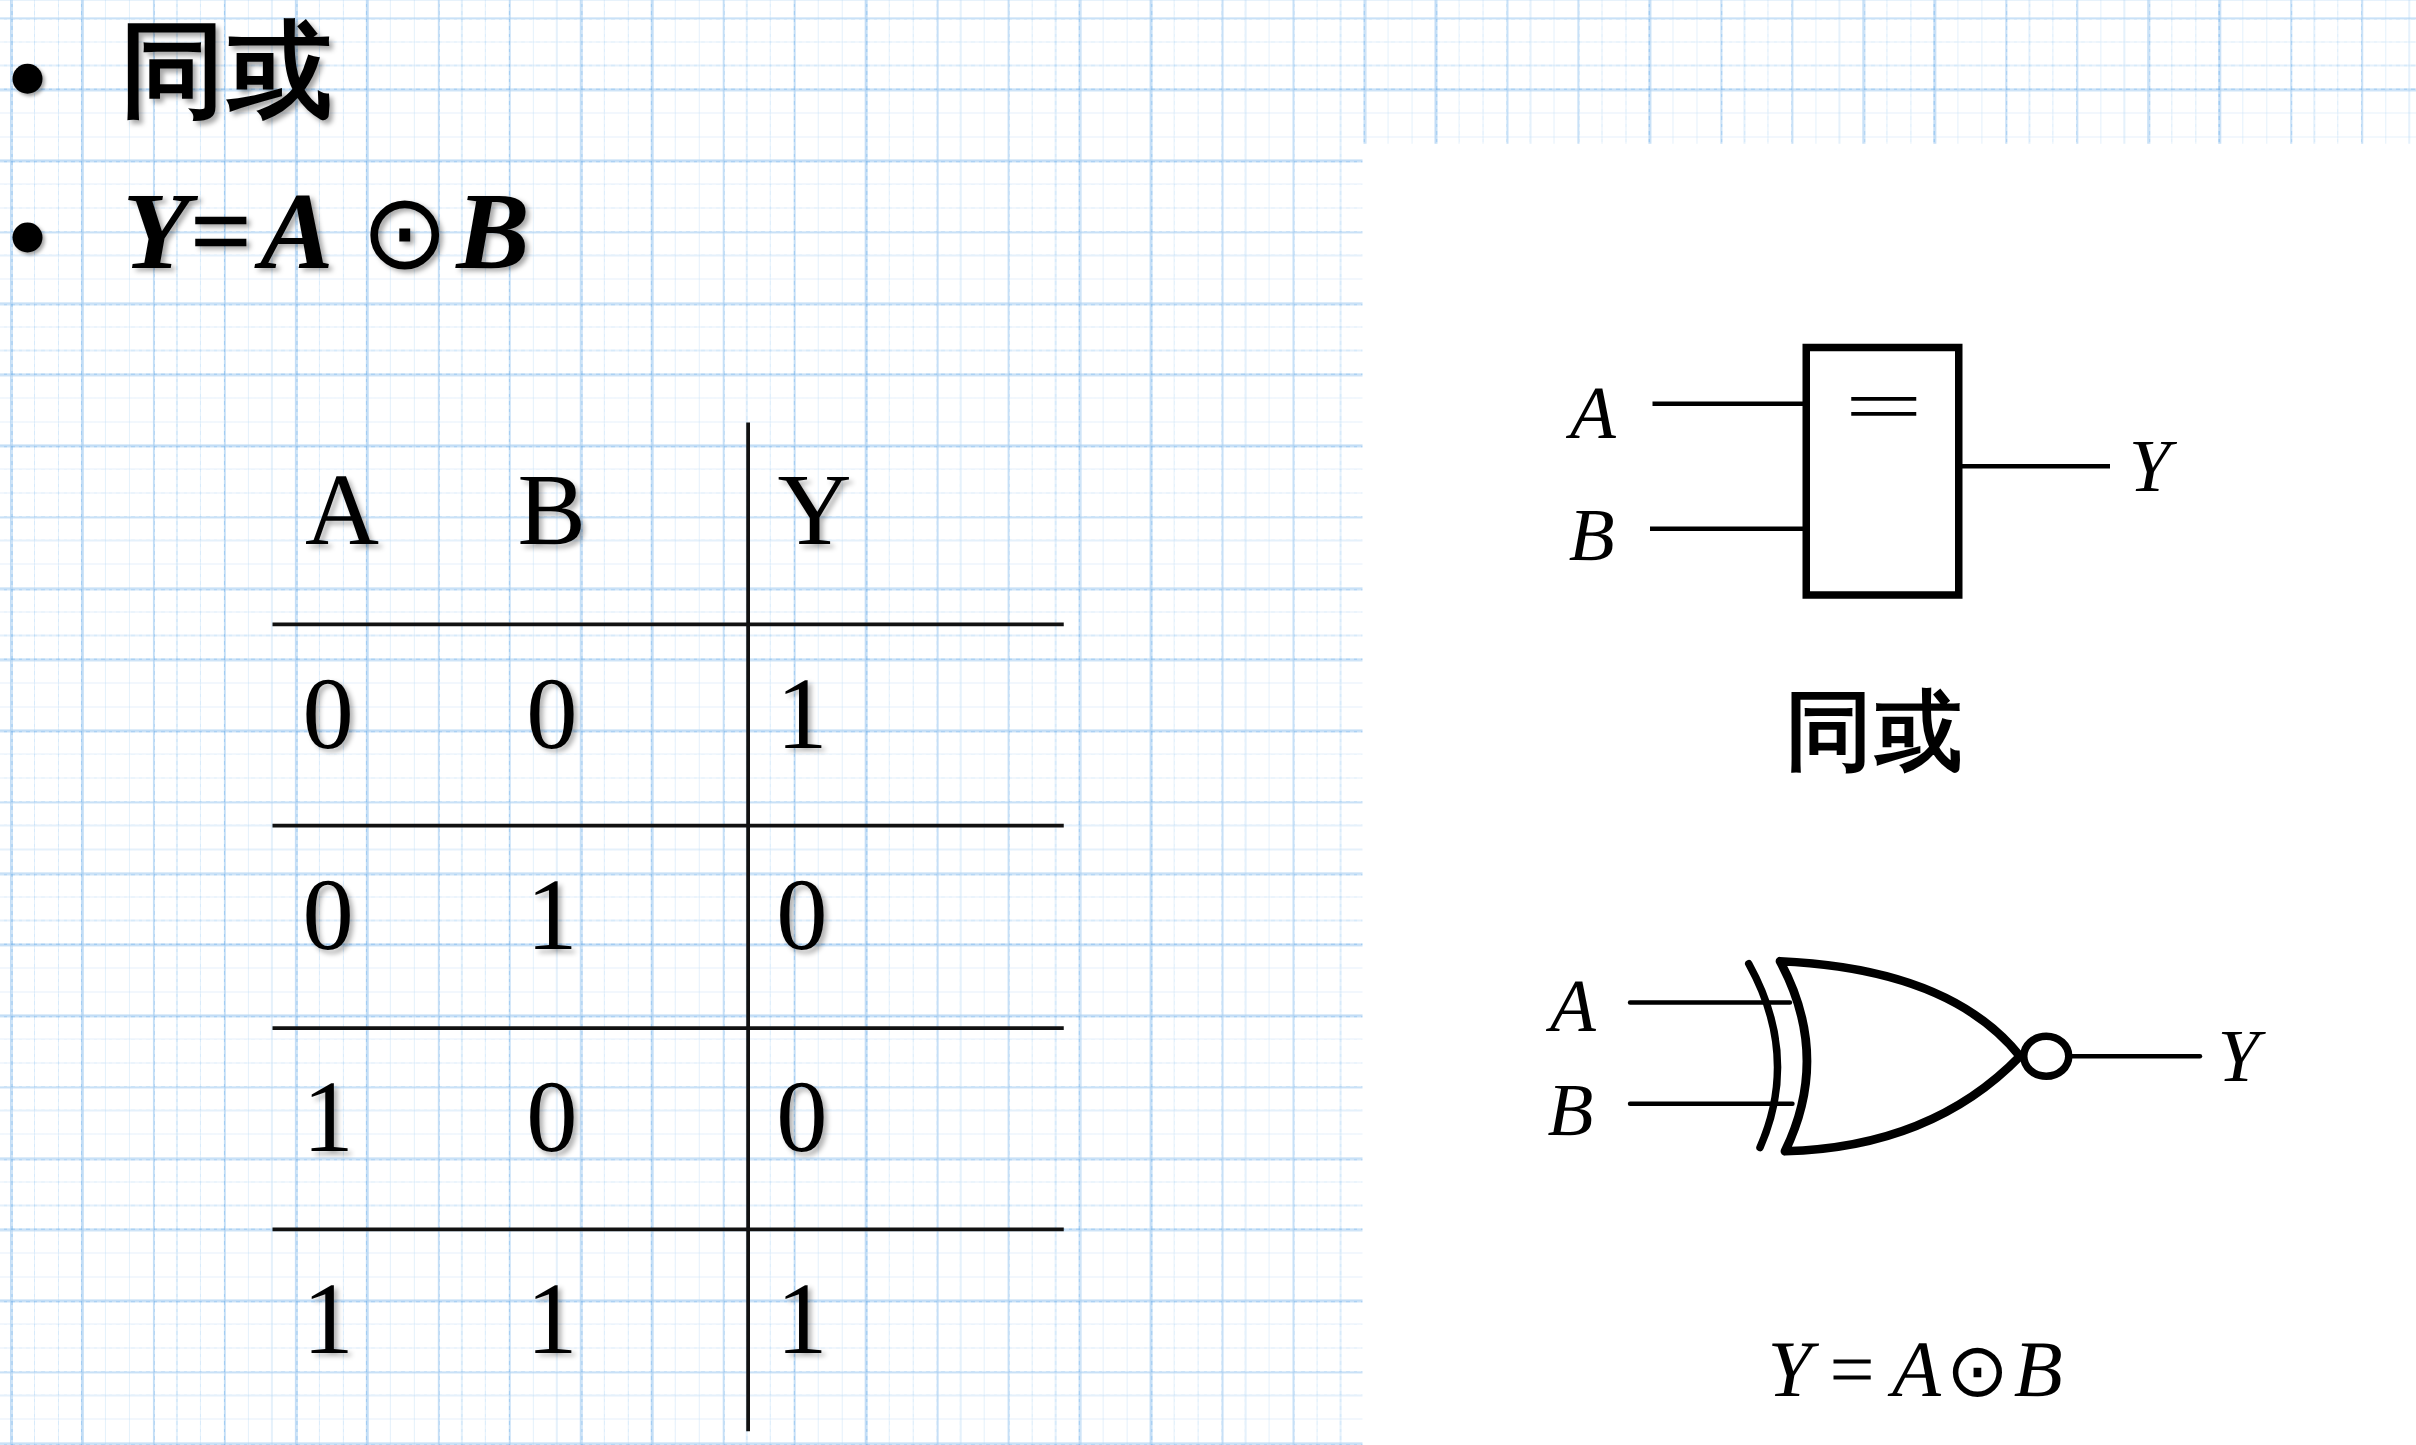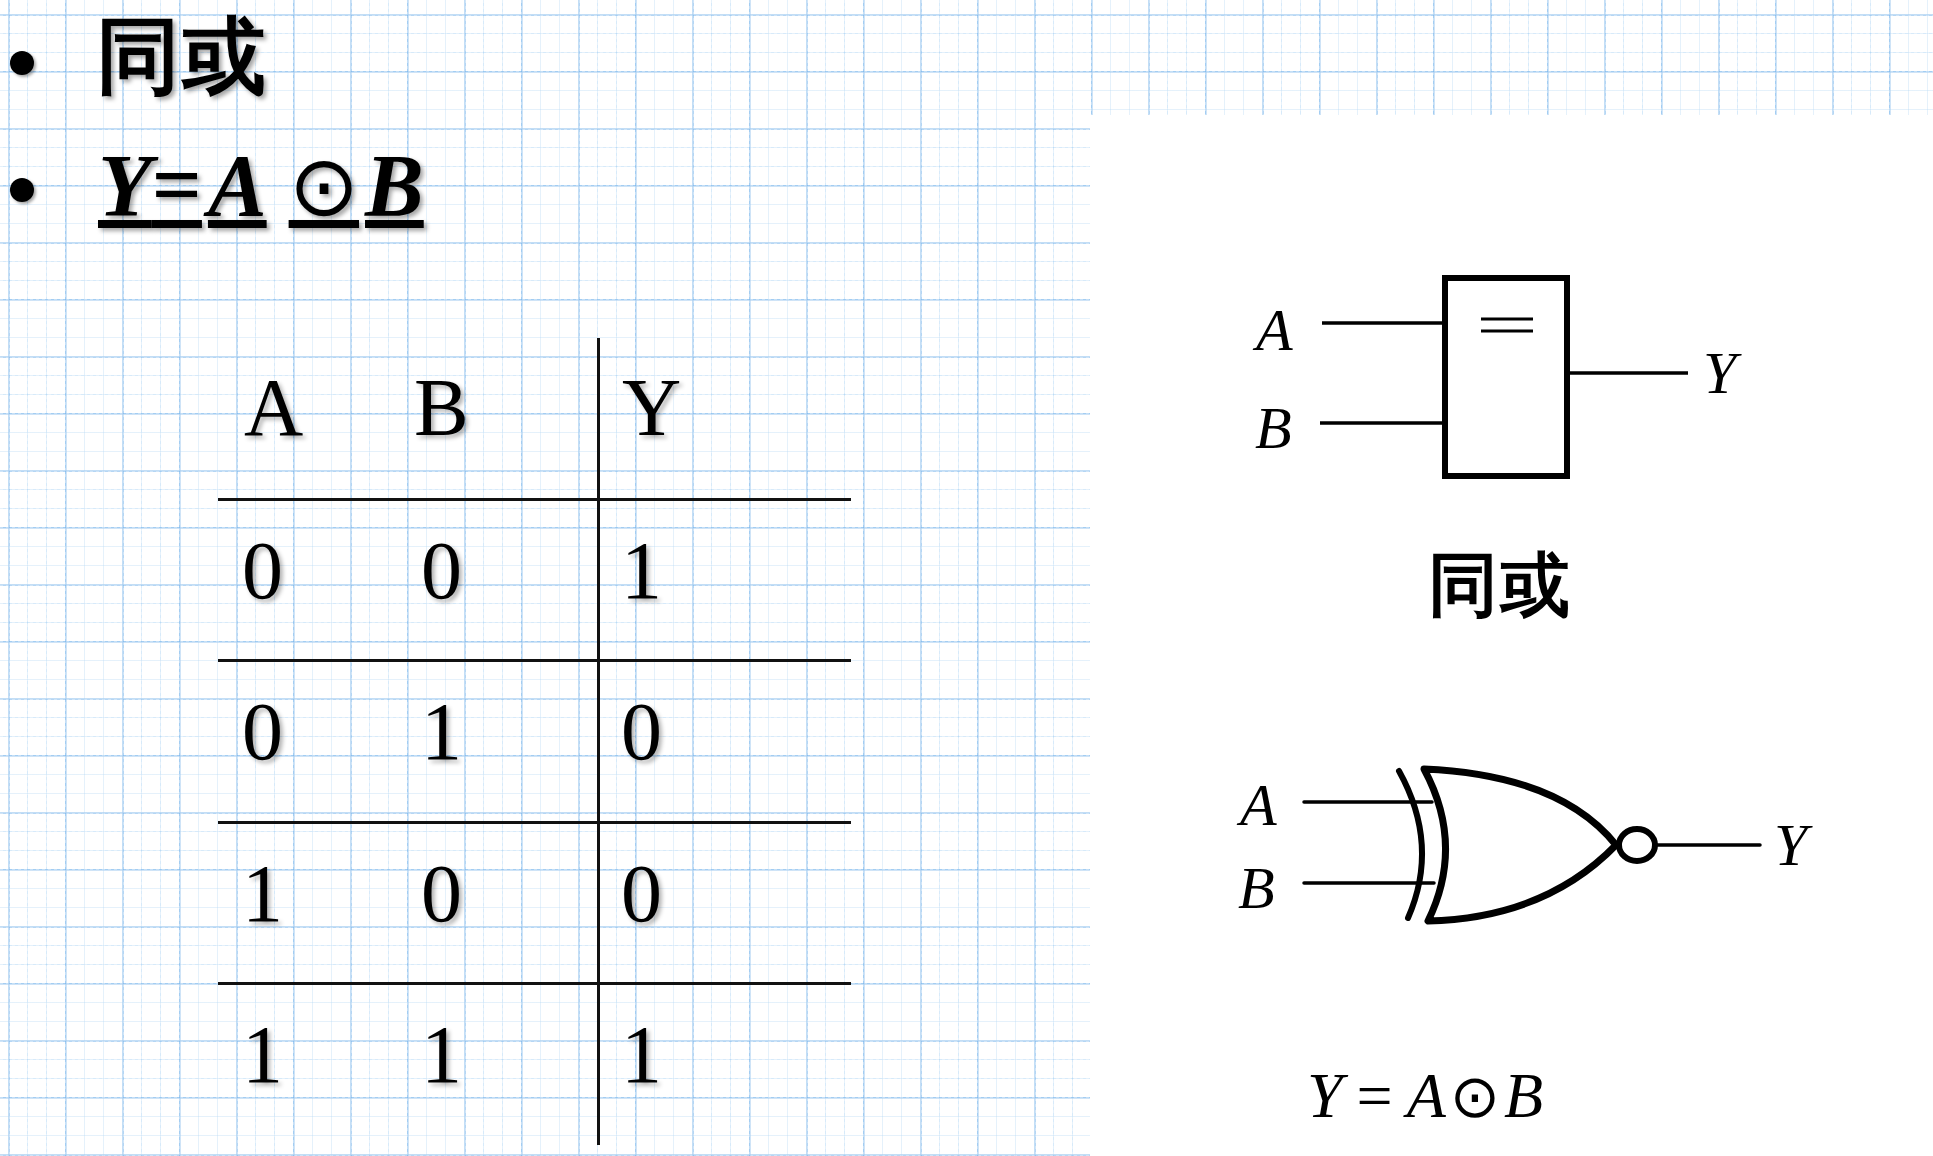--- a/index.html
+++ b/index.html
@@ -34,21 +34,21 @@
     box-shadow:2px 2px 3px rgba(0,0,0,0.35);
   }
   .title-cn {
     position:absolute; left:96px; top:14px; font-size:84px; font-weight:bold;
     font-family:"DejaVu Sans", sans-serif; color:#000; line-height:1;
     text-shadow:3px 3px 4px rgba(0,0,0,0.35); letter-spacing:2px;
   }
   .formula-main {
     position:absolute; left:98px; top:142px; font-size:88px; font-weight:bold; font-style:italic;
     font-family:"Liberation Serif", serif; color:#000; line-height:1;
-    text-shadow:3px 3px 4px rgba(0,0,0,0.35); white-space:nowrap;text-decoration:underline;
+    text-shadow:3px 3px 4px rgba(0,0,0,0.35); white-space:nowrap;
   }
   .formula-main .odot { font-style:normal; font-weight:normal; font-family:"DejaVu Sans", sans-serif; font-size:84px; margin:0 6px 0 22px; }
   .formula-main .eq { margin:0 6px 0 0; font-style:normal; }
 
   .tt-vline { position:absolute; left:597px; top:338px; width:3px; height:807px; background:#111; }
   .tt-hline { position:absolute; left:218px; width:633px; height:3px; background:#111; }
   .tt-cell {
     position:absolute; font-size:82px; line-height:1; color:#000;
     font-family:"Liberation Serif", serif;
     text-shadow:3px 3px 4px rgba(0,0,0,0.3);
@@ -57,21 +57,21 @@
   .gate-svg { position:absolute; left:0; top:0; }
   .gate-label {
     position:absolute; font-family:"Liberation Serif", serif; font-style:italic;
     font-size:60px; line-height:1; color:#000;
   }
   .caption-cn {
     position:absolute; left:1428px; top:550px; font-size:70px; font-weight:bold;
     font-family:"DejaVu Sans", sans-serif; line-height:1; color:#000; letter-spacing:2px;
   }
   .caption-formula {
-    position:absolute; left:1307px; top:1064px; font-size:64px; line-height:1;
+    position:absolute; left:1414px; top:1064px; font-size:64px; line-height:1;
     font-family:"Liberation Serif", serif; color:#000; white-space:nowrap;
   }
   .caption-formula i { font-style:italic; }
   .caption-formula .eq { margin:0 14px; }
   .caption-formula .odot { font-family:"DejaVu Sans", sans-serif; font-size:60px; margin:0 4px; }
 </style>
 </head>
 <body>
 
 <div class="grid-bg"></div>

